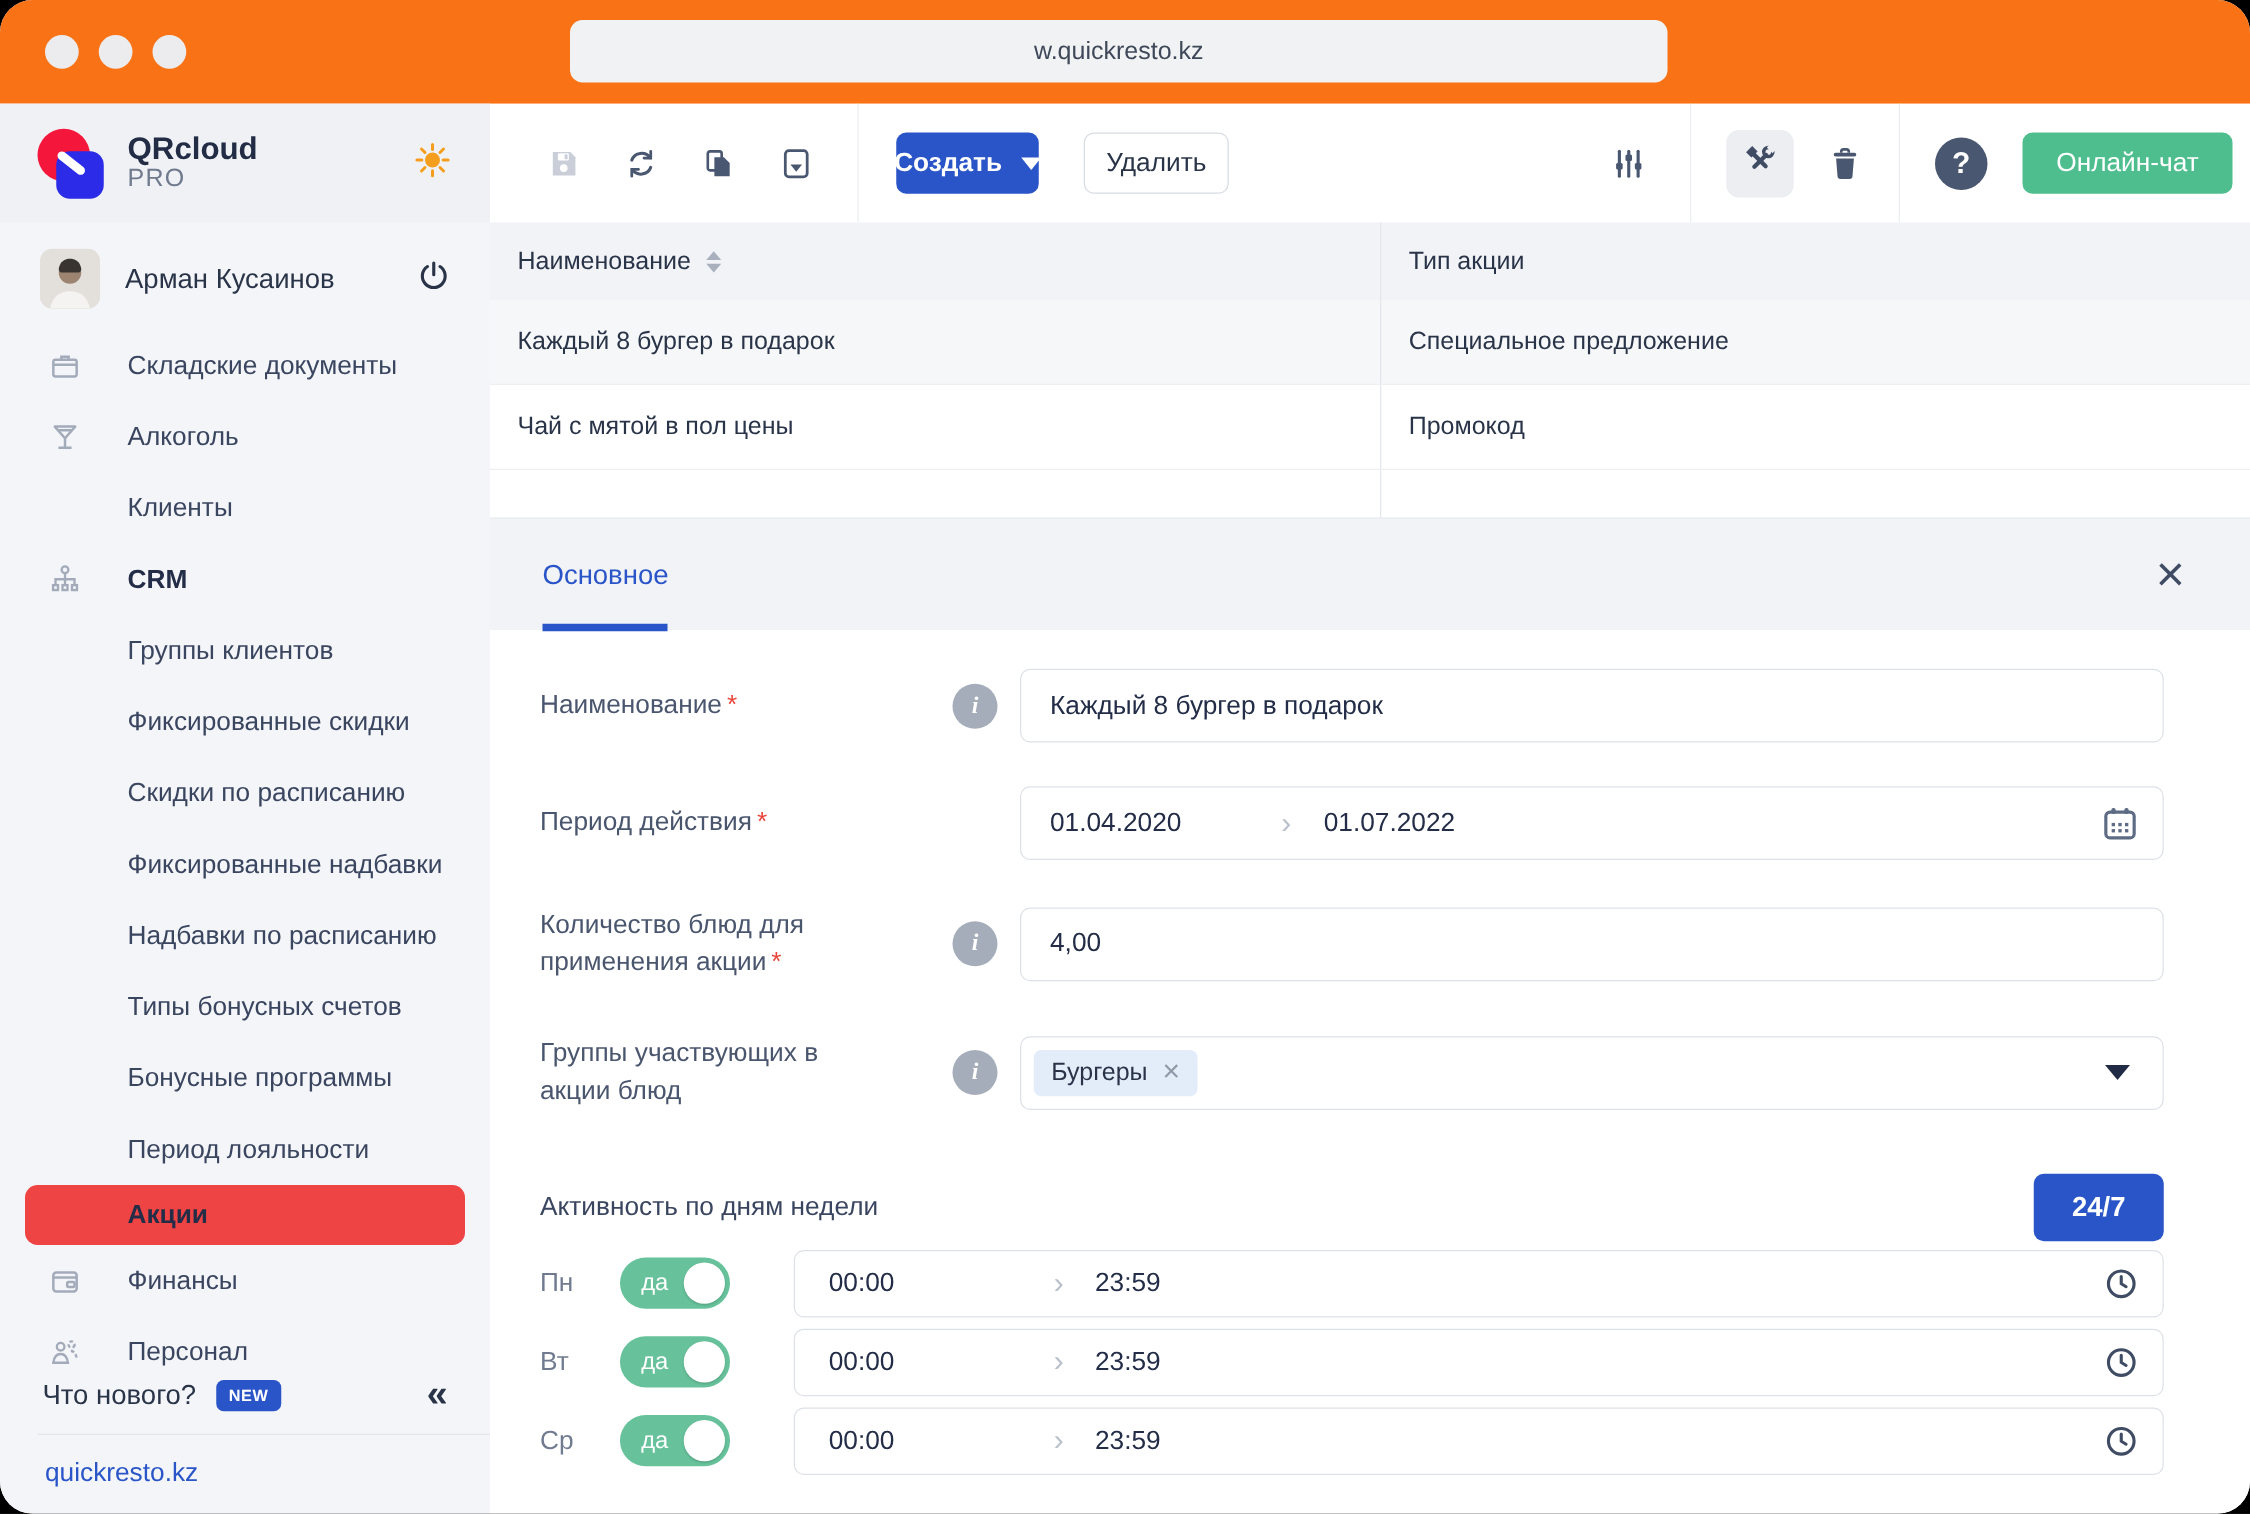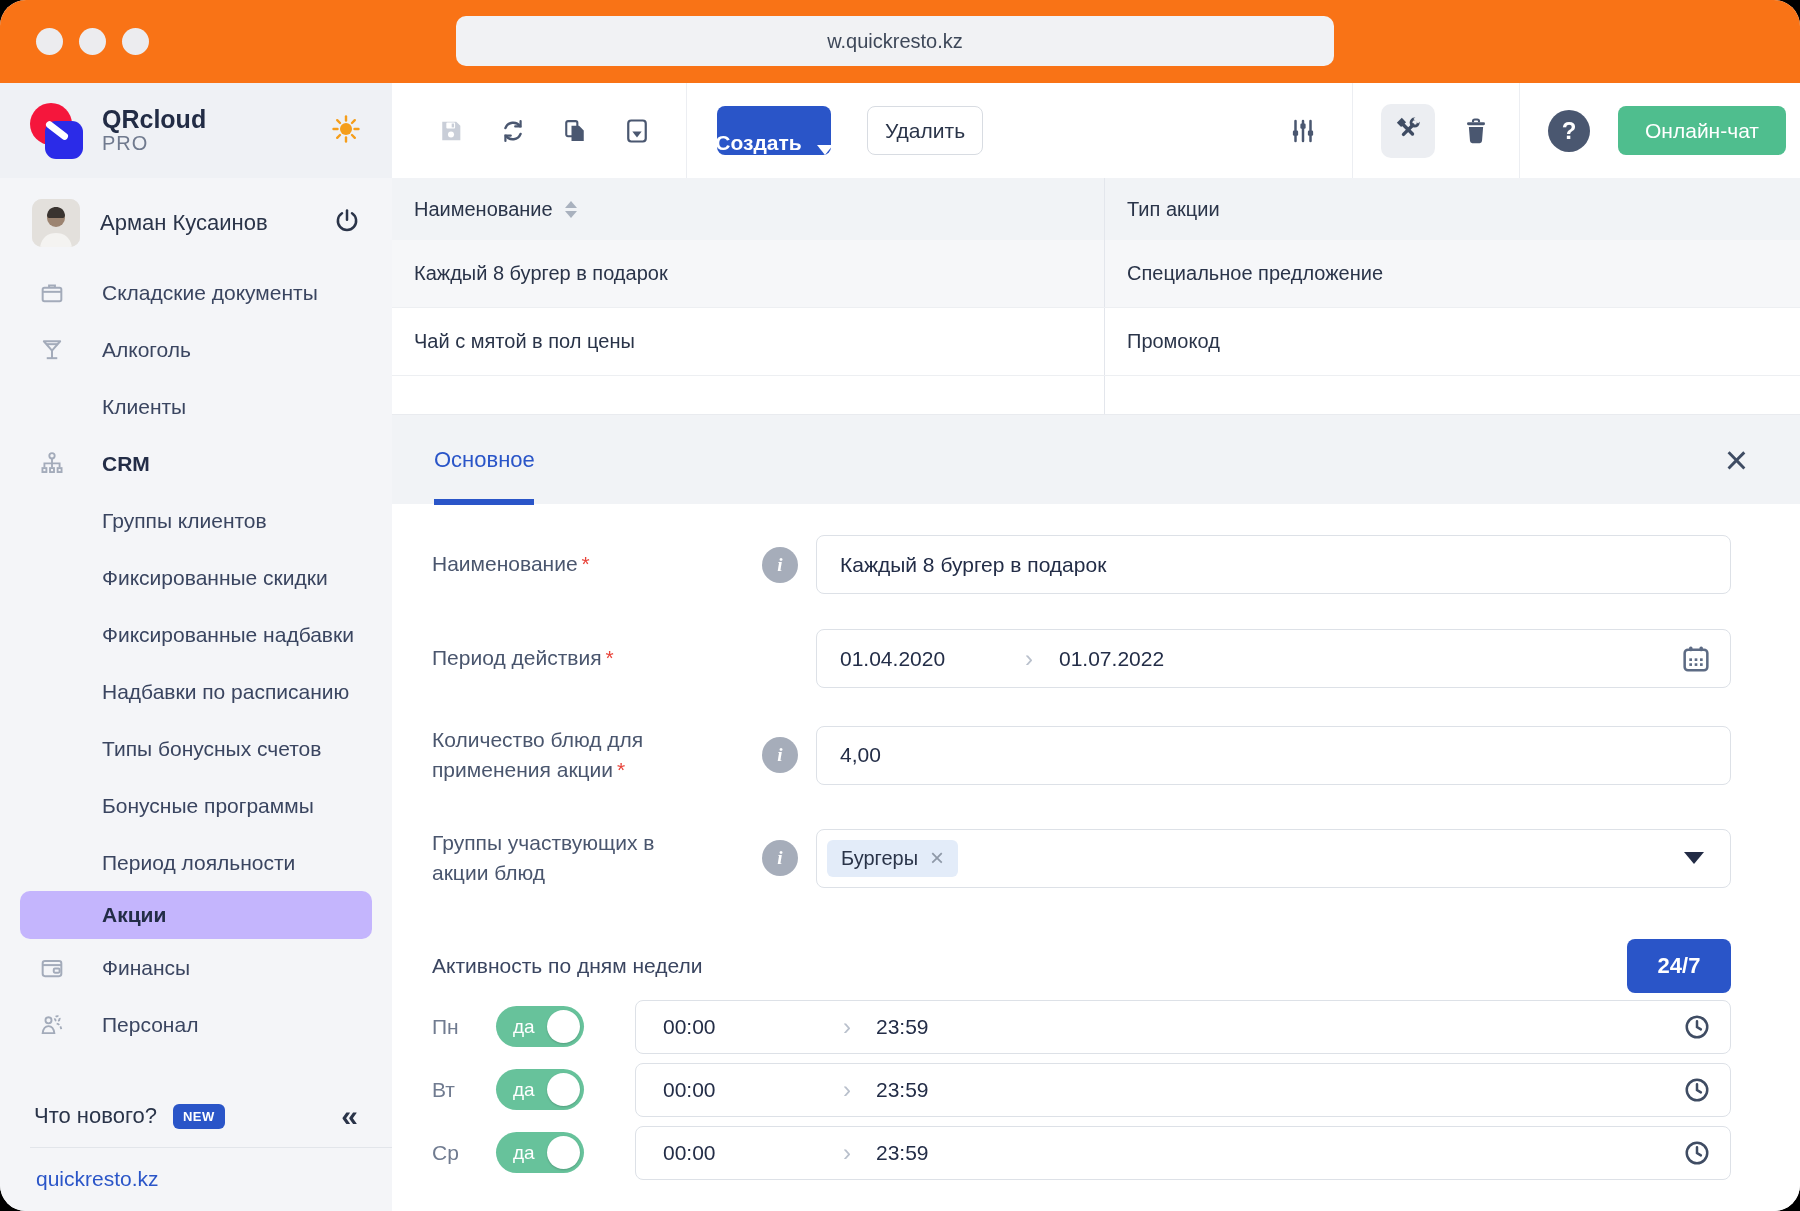--- a/index.html
+++ b/index.html
@@ -27,40 +27,40 @@
 
   .user-row{ height:70px; display:flex; align-items:center; padding:0 30px 0 32px; margin-top:10px; }
   .avatar{ width:48px; height:48px; border-radius:10px; background:#E7E4E0; overflow:hidden; flex:0 0 auto; }
   .user-name{ margin-left:20px; font-size:22px; color:#2A3449; flex:1; }
 
   .menu{ margin-top:6px; }
   .mi{ height:57px; display:flex; align-items:center; padding-left:36px; font-size:21px; color:#3A4560; cursor:pointer; }
   .mi .ic{ width:32px; margin-right:34px; color:#A3ABBA; display:flex; align-items:center; justify-content:center; flex:0 0 auto; }
   .mi.sub{ padding-left:102px; }
   .mi.bold{ font-weight:bold; color:#232D47; }
-  .mi.selected{ margin:0 20px; padding-left:82px; height:48px; background:#c4b5fd; border-radius:10px; font-weight:bold; color:#232D47;text-align:right; }
+  .mi.selected{ margin:0 20px; padding-left:82px; height:48px; background:#ef4444; border-radius:10px; font-weight:bold; color:#232D47;text-align:right; }
 
   .side-footer{ position:absolute; left:0; right:0; bottom:0; height:126px; }
   .whatsnew{ height:62px; display:flex; align-items:center; padding:0 34px 0 34px; }
   .wn-label{ font-size:22px; color:#2A3449; }
   .new-badge{ margin-left:16px; background:#2A55C8; color:#fff; font-size:13px; font-weight:bold; letter-spacing:.5px; padding:5px 10px; border-radius:6px; }
   .collapse{ margin-left:auto; font-size:30px; font-weight:bold; color:#2A3449; line-height:1; }
   .side-div{ height:1px; background:#E2E5EA; margin:0 0 0 30px; }
   .site-link-row{ height:62px; display:flex; align-items:center; padding-left:36px; }
   .site-link{ font-size:21px; color:#2A55C8; text-decoration:none; }
 
   
   .main{ position:absolute; left:392px; top:83px; right:0; bottom:0; background:#fff; display:flex; flex-direction:column; }
 
   .toolbar{ height:95px; display:flex; align-items:center; flex:0 0 auto; }
   .tb-group{ display:flex; align-items:center; gap:32px; padding:0 34px 0 44px; }
   .tb-icon{ width:30px; height:30px; display:flex; align-items:center; justify-content:center; }
   .tb-sep{ width:1px; height:95px; background:#ECEEF2; }
   .btn{ height:49px; border-radius:8px; border:none; font-size:21px; display:flex; align-items:center; justify-content:center; cursor:pointer; font-family:inherit; }
-  .btn-create{ margin-left:30px; width:114px; background:#2A55C8; color:#fff; font-weight:bold; gap:15px;align-items:flex-end; }
+  .btn-create{ margin-left:30px; width:114px; background:#2A55C8; color:#fff; font-weight:bold; gap:15px; }
   .caret-down{ width:0; height:0; border-left:8px solid transparent; border-right:8px solid transparent; border-top:10px solid #fff; }
   .btn-delete{ margin-left:36px; width:116px; background:#fff; border:1px solid #D8DCE2; color:#2A3449; }
   .tb-spacer{ flex:1; }
   .tools-btn{ width:54px; height:54px; border-radius:10px; background:#ECEEF2; display:flex; align-items:center; justify-content:center; }
   .help-circle{ width:42px; height:42px; border-radius:50%; background:#4A5770; color:#fff; font-size:24px; font-weight:bold; display:flex; align-items:center; justify-content:center; }
   .btn-chat{ width:168px; background:#4FBE8E; color:#fff; margin:0 14px 0 28px; }
 
   
   .thead, .trow{ display:flex; }
   .c1{ width:713px; border-right:1px solid #E3E6EC; display:flex; align-items:center; padding-left:22px; }
@@ -210,20 +210,23 @@
               <rect x="16.8" y="15.5" width="3.4" height="3.4"></rect>
           </svg>
         </span>
         <span>CRM</span>
       </div>
       <div class="mi sub">
           <span>Группы клиентов</span>
         </div>
       <div class="mi sub">
           <span>Фиксированные скидки</span>
+        </div>
+      <div class="mi sub">
+          <span>Скидки по расписанию</span>
         </div>
       <div class="mi sub">
           <span>Фиксированные надбавки</span>
         </div>
       <div class="mi sub">
           <span>Надбавки по расписанию</span>
         </div>
       <div class="mi sub">
           <span>Типы бонусных счетов</span>
         </div>

